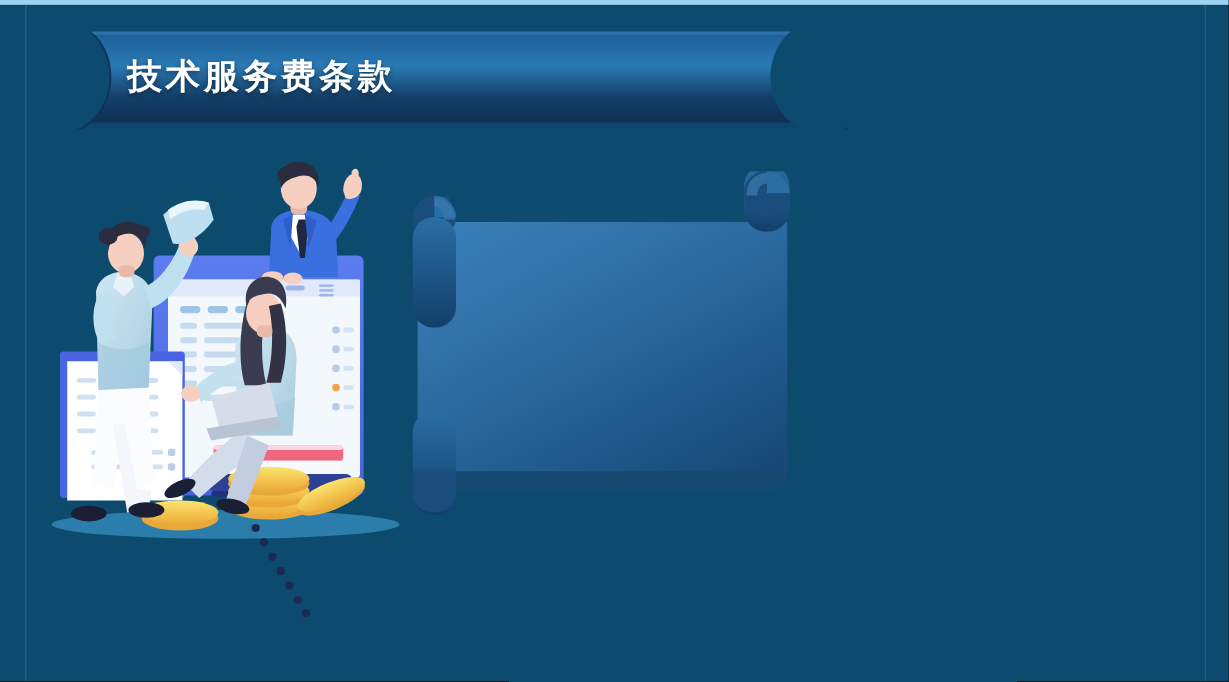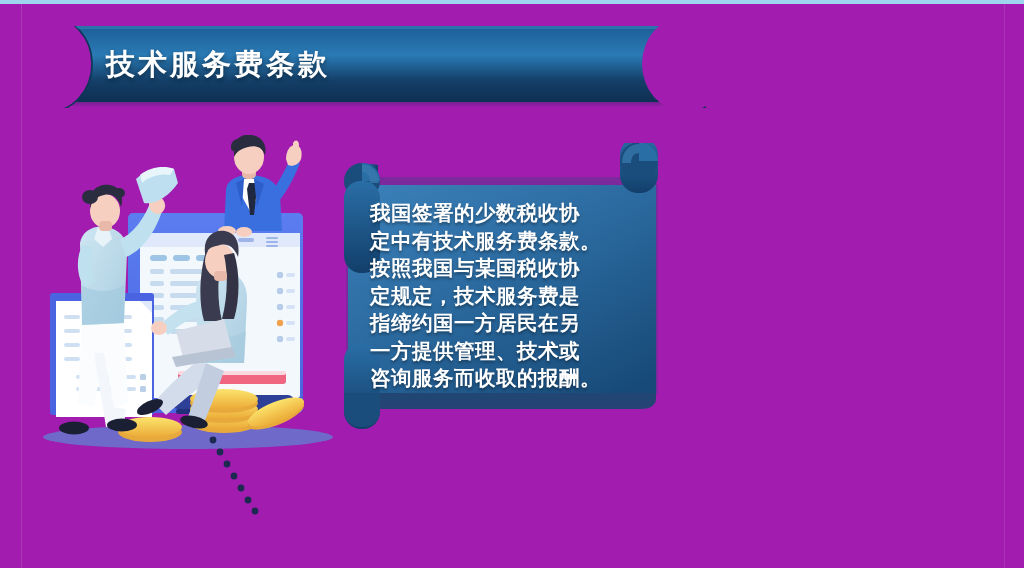--- a/index.html
+++ b/index.html
@@ -6,21 +6,21 @@
   html, body {
     margin: 0;
     padding: 0;
     background: #000;
   }
   #slide {
     position: relative;
     width: 1024px;
     height: 568px;
     overflow: hidden;
-    background: #a21caf;
+    background: #0c4a6e;
     font-family: "Liberation Sans", "DejaVu Sans", sans-serif;
     user-select: none;
   }
   
   #top-strip {
     position: absolute;
     left: 0; top: 0;
     width: 100%;
     height: 4px;
     background: #9ed4ee;
@@ -387,22 +387,15 @@
         <path d="M300 20 C300 8 308 1 317 1 L317 10 C312 10 309 14 309 20 Z" fill="#3878ad" opacity="0.75"></path>
       </g>
 
       <g>
         <rect x="22" y="200" width="36" height="86" rx="17" fill="url(#gCurlV)"></rect>
         <path d="M26 250 L58 250 L58 268 C58 278 50 284 40 284 C30 284 22 278 22 268 L22 250 Z" fill="#1b4d7c"></path>
       </g>
 
       <path d="M58 250 L334 250 L334 256 C334 262 328 266 320 266 L58 266 Z" fill="#17496f" opacity="0.9"></path>
     </svg>
-    <div id="scroll-text">我国签署的少数税收协
-定中有技术服务费条款。
-按照我国与某国税收协
-定规定，技术服务费是
-指缔约国一方居民在另
-一方提供管理、技术或
-咨询服务而收取的报酬。</div>
   </div>
 
 </div>
 
 </body></html>

